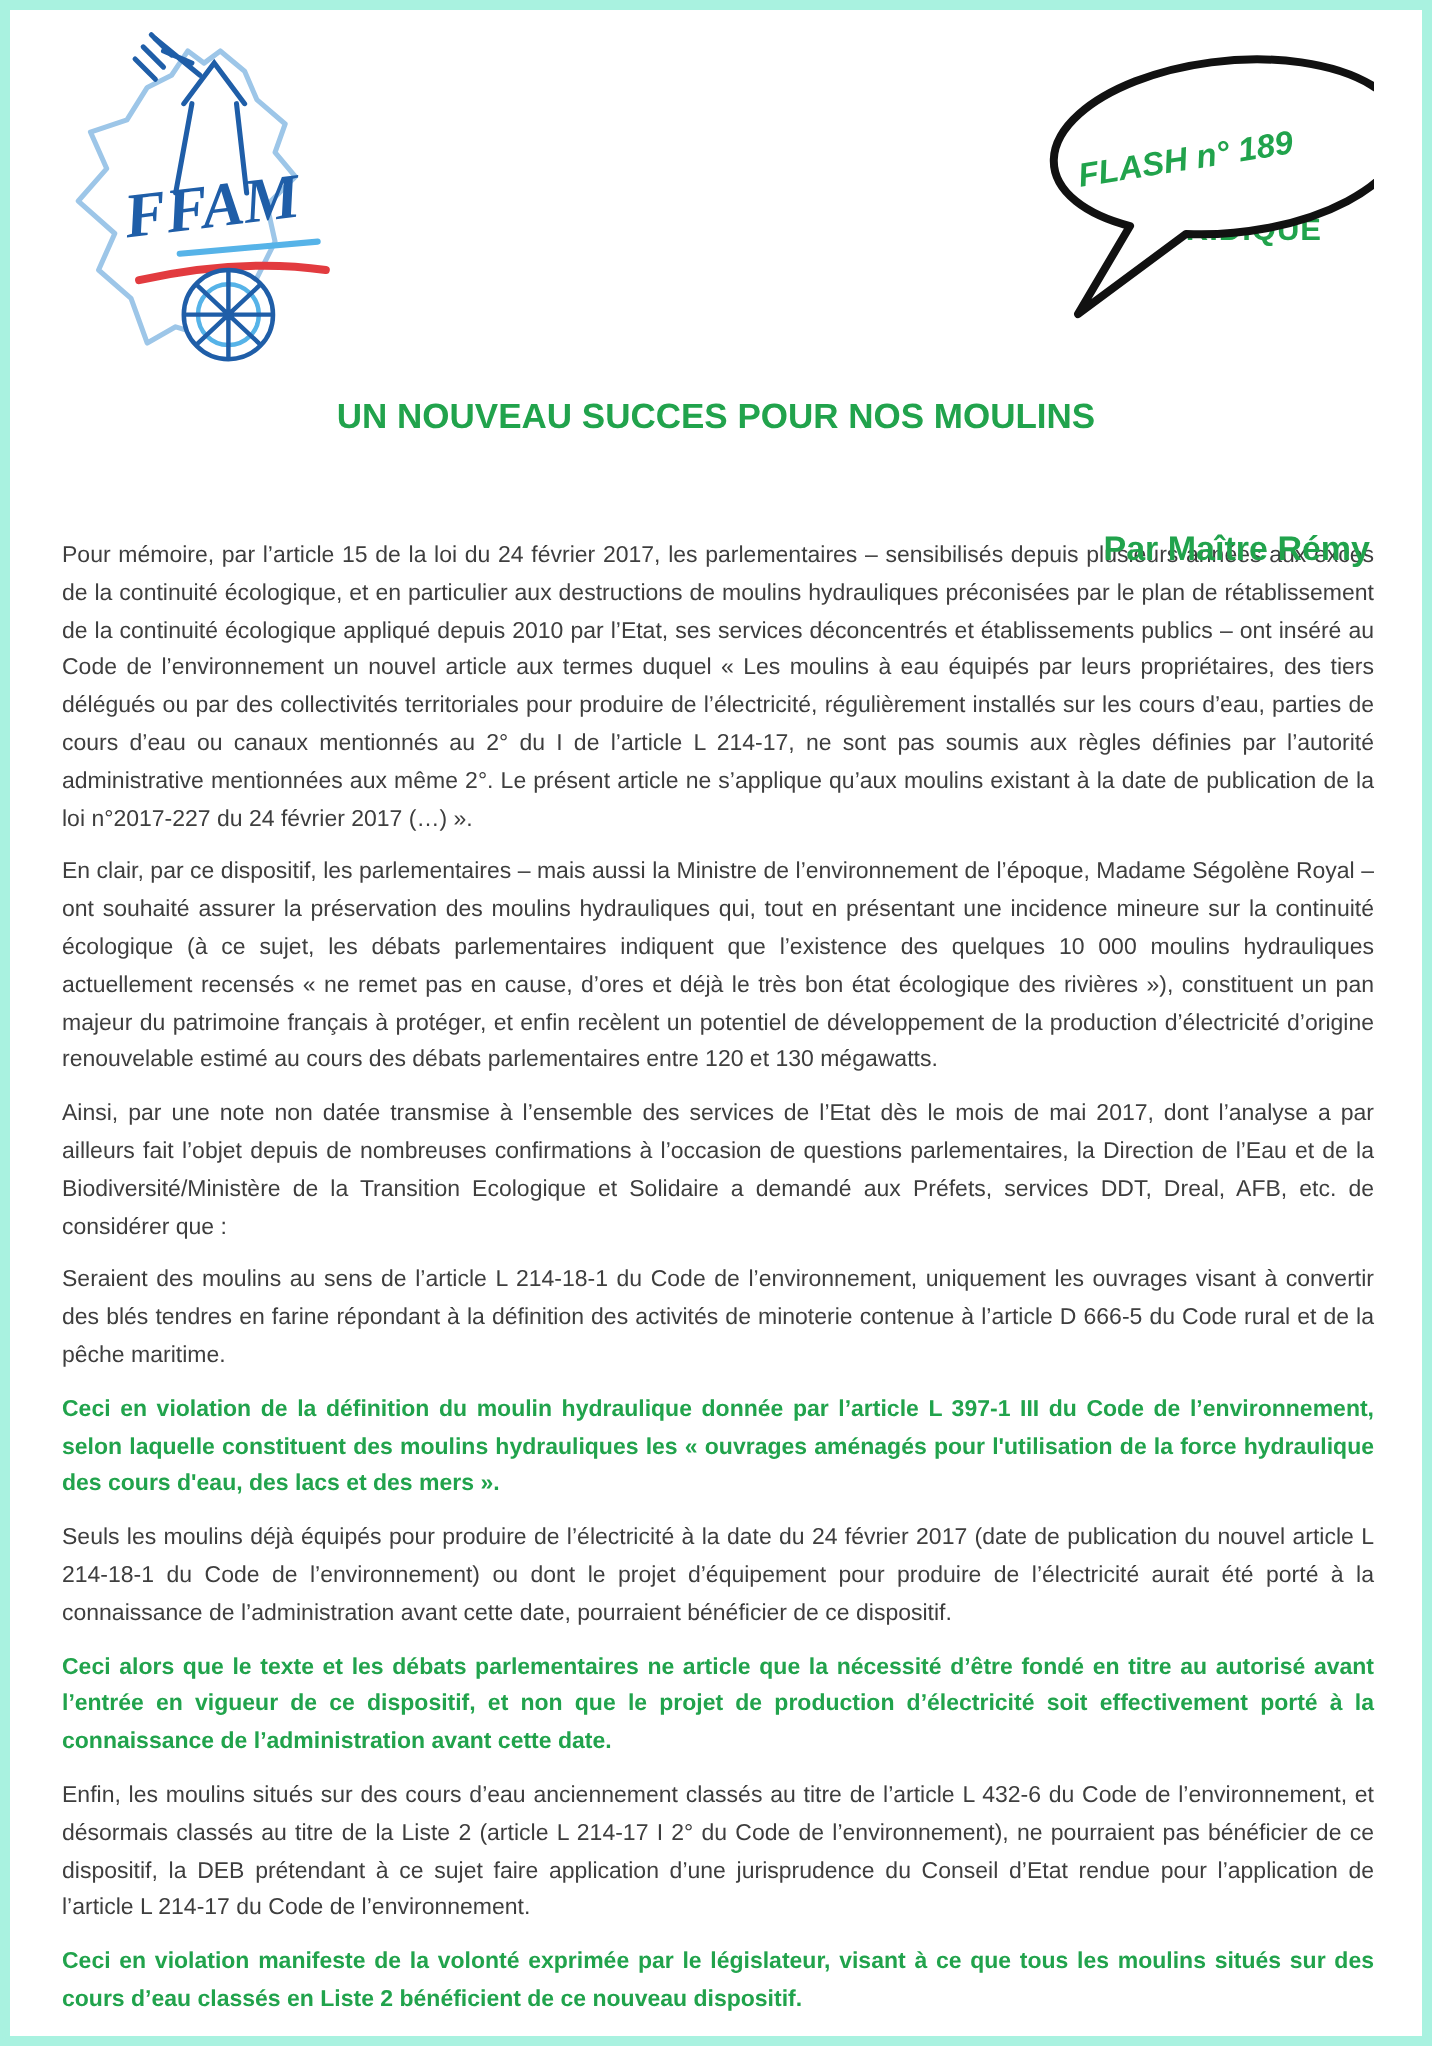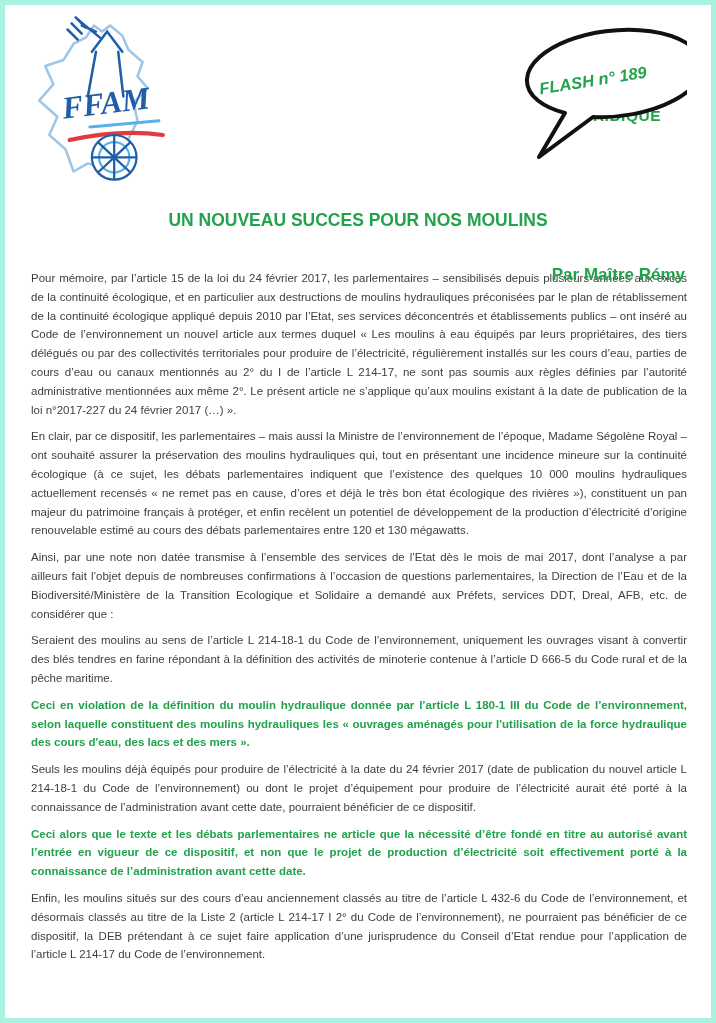--- a/index.html
+++ b/index.html
@@ -23,21 +23,21 @@
   .bubble-label{
     position:absolute;top:44px;left:28px;width:140px;
     text-align:center;
     color:#21a34c;font-size:16.5px;font-weight:bold;font-style:italic;
     transform:rotate(-9deg);
     white-space:nowrap;
   }
   .page-title{
     position:absolute;top:193px;left:0;width:100%;
     text-align:center;
-    color:#21a34c;font-size:17.5px;font-weight:bold;margin-top:12px;
+    color:#21a34c;font-size:17.5px;font-weight:bold;
   }
   .byline{
     position:absolute;top:224px;right:26px;left:26px;
     text-align:right;
     color:#21a34c;font-size:17px;font-weight:bold;margin-top:36px;
   }
   .body-text{
     padding:4px 24px 0 26px;
     font-size:11.5px;line-height:18.8px;
     text-align:justify;
@@ -90,19 +90,20 @@
 
     <div class="page-title">UN NOUVEAU SUCCES POUR NOS MOULINS</div>
     <div class="byline">Par Maître Rémy</div>
   </div>
 
   <div class="body-text">
     <p>Pour mémoire, par l’article 15 de la loi du 24 février 2017, les parlementaires – sensibilisés depuis plusieurs années aux excès de la continuité écologique, et en particulier aux destructions de moulins hydrauliques préconisées par le plan de rétablissement de la continuité écologique appliqué depuis 2010 par l’Etat, ses services déconcentrés et établissements publics – ont inséré au Code de l’environnement un nouvel article aux termes duquel « Les moulins à eau équipés par leurs propriétaires, des tiers délégués ou par des collectivités territoriales pour produire de l’électricité, régulièrement installés sur les cours d’eau, parties de cours d’eau ou canaux mentionnés au 2° du I de l’article L 214-17, ne sont pas soumis aux règles définies par l’autorité administrative mentionnées aux même 2°. Le présent article ne s’applique qu’aux moulins existant à la date de publication de la loi n°2017-227 du 24 février 2017 (…) ».</p>
     <p>En clair, par ce dispositif, les parlementaires – mais aussi la Ministre de l’environnement de l’époque, Madame Ségolène Royal – ont souhaité assurer la préservation des moulins hydrauliques qui, tout en présentant une incidence mineure sur la continuité écologique (à ce sujet, les débats parlementaires indiquent que l’existence des quelques 10 000 moulins hydrauliques actuellement recensés « ne remet pas en cause, d’ores et déjà le très bon état écologique des rivières »), constituent un pan majeur du patrimoine français à protéger, et enfin recèlent un potentiel de développement de la production d’électricité d’origine renouvelable estimé au cours des débats parlementaires entre 120 et 130 mégawatts.</p>
     <p>Ainsi, par une note non datée transmise à l’ensemble des services de l’Etat dès le mois de mai 2017, dont l’analyse a par ailleurs fait l’objet depuis de nombreuses confirmations à l’occasion de questions parlementaires, la Direction de l’Eau et de la Biodiversité/Ministère de la Transition Ecologique et Solidaire a demandé aux Préfets, services DDT, Dreal, AFB, etc. de considérer que :</p>
     <p>Seraient des moulins au sens de l’article L 214-18-1 du Code de l’environnement, uniquement les ouvrages visant à convertir des blés tendres en farine répondant à la définition des activités de minoterie contenue à l’article D 666-5 du Code rural et de la pêche maritime.</p>
-    <p class="green">Ceci en violation de la définition du moulin hydraulique donnée par l’article L 180-1 III du Code de l’environnement, selon laquelle constituent des moulins hydrauliques les « ouvrages aménagés pour l'utilisation de la force hydraulique des cours d'eau, des lacs et des mers ».</p>
+    <p class="green">Ceci en violation de la définition du moulin hydraulique donnée par l’article L 397-1 III du Code de l’environnement, selon laquelle constituent des moulins hydrauliques les « ouvrages aménagés pour l'utilisation de la force hydraulique des cours d'eau, des lacs et des mers ».</p>
     <p>Seuls les moulins déjà équipés pour produire de l’électricité à la date du 24 février 2017 (date de publication du nouvel article L 214-18-1 du Code de l’environnement) ou dont le projet d’équipement pour produire de l’électricité aurait été porté à la connaissance de l’administration avant cette date, pourraient bénéficier de ce dispositif.</p>
     <p class="green">Ceci alors que le texte et les débats parlementaires ne article que la nécessité d’être fondé en titre au autorisé avant l’entrée en vigueur de ce dispositif, et non que le projet de production d’électricité soit effectivement porté à la connaissance de l’administration avant cette date.</p>
     <p>Enfin, les moulins situés sur des cours d’eau anciennement classés au titre de l’article L 432-6 du Code de l’environnement, et désormais classés au titre de la Liste 2 (article L 214-17 I 2° du Code de l’environnement), ne pourraient pas bénéficier de ce dispositif, la DEB prétendant à ce sujet faire application d’une jurisprudence du Conseil d’Etat rendue pour l’application de l’article L 214-17 du Code de l’environnement.</p>
+    <p class="green">Ceci en violation manifeste de la volonté exprimée par le législateur, visant à ce que tous les moulins situés sur des cours d’eau classés en Liste 2 bénéficient de ce nouveau dispositif.</p>
   </div>
 
 </div>
 
 </body></html>

